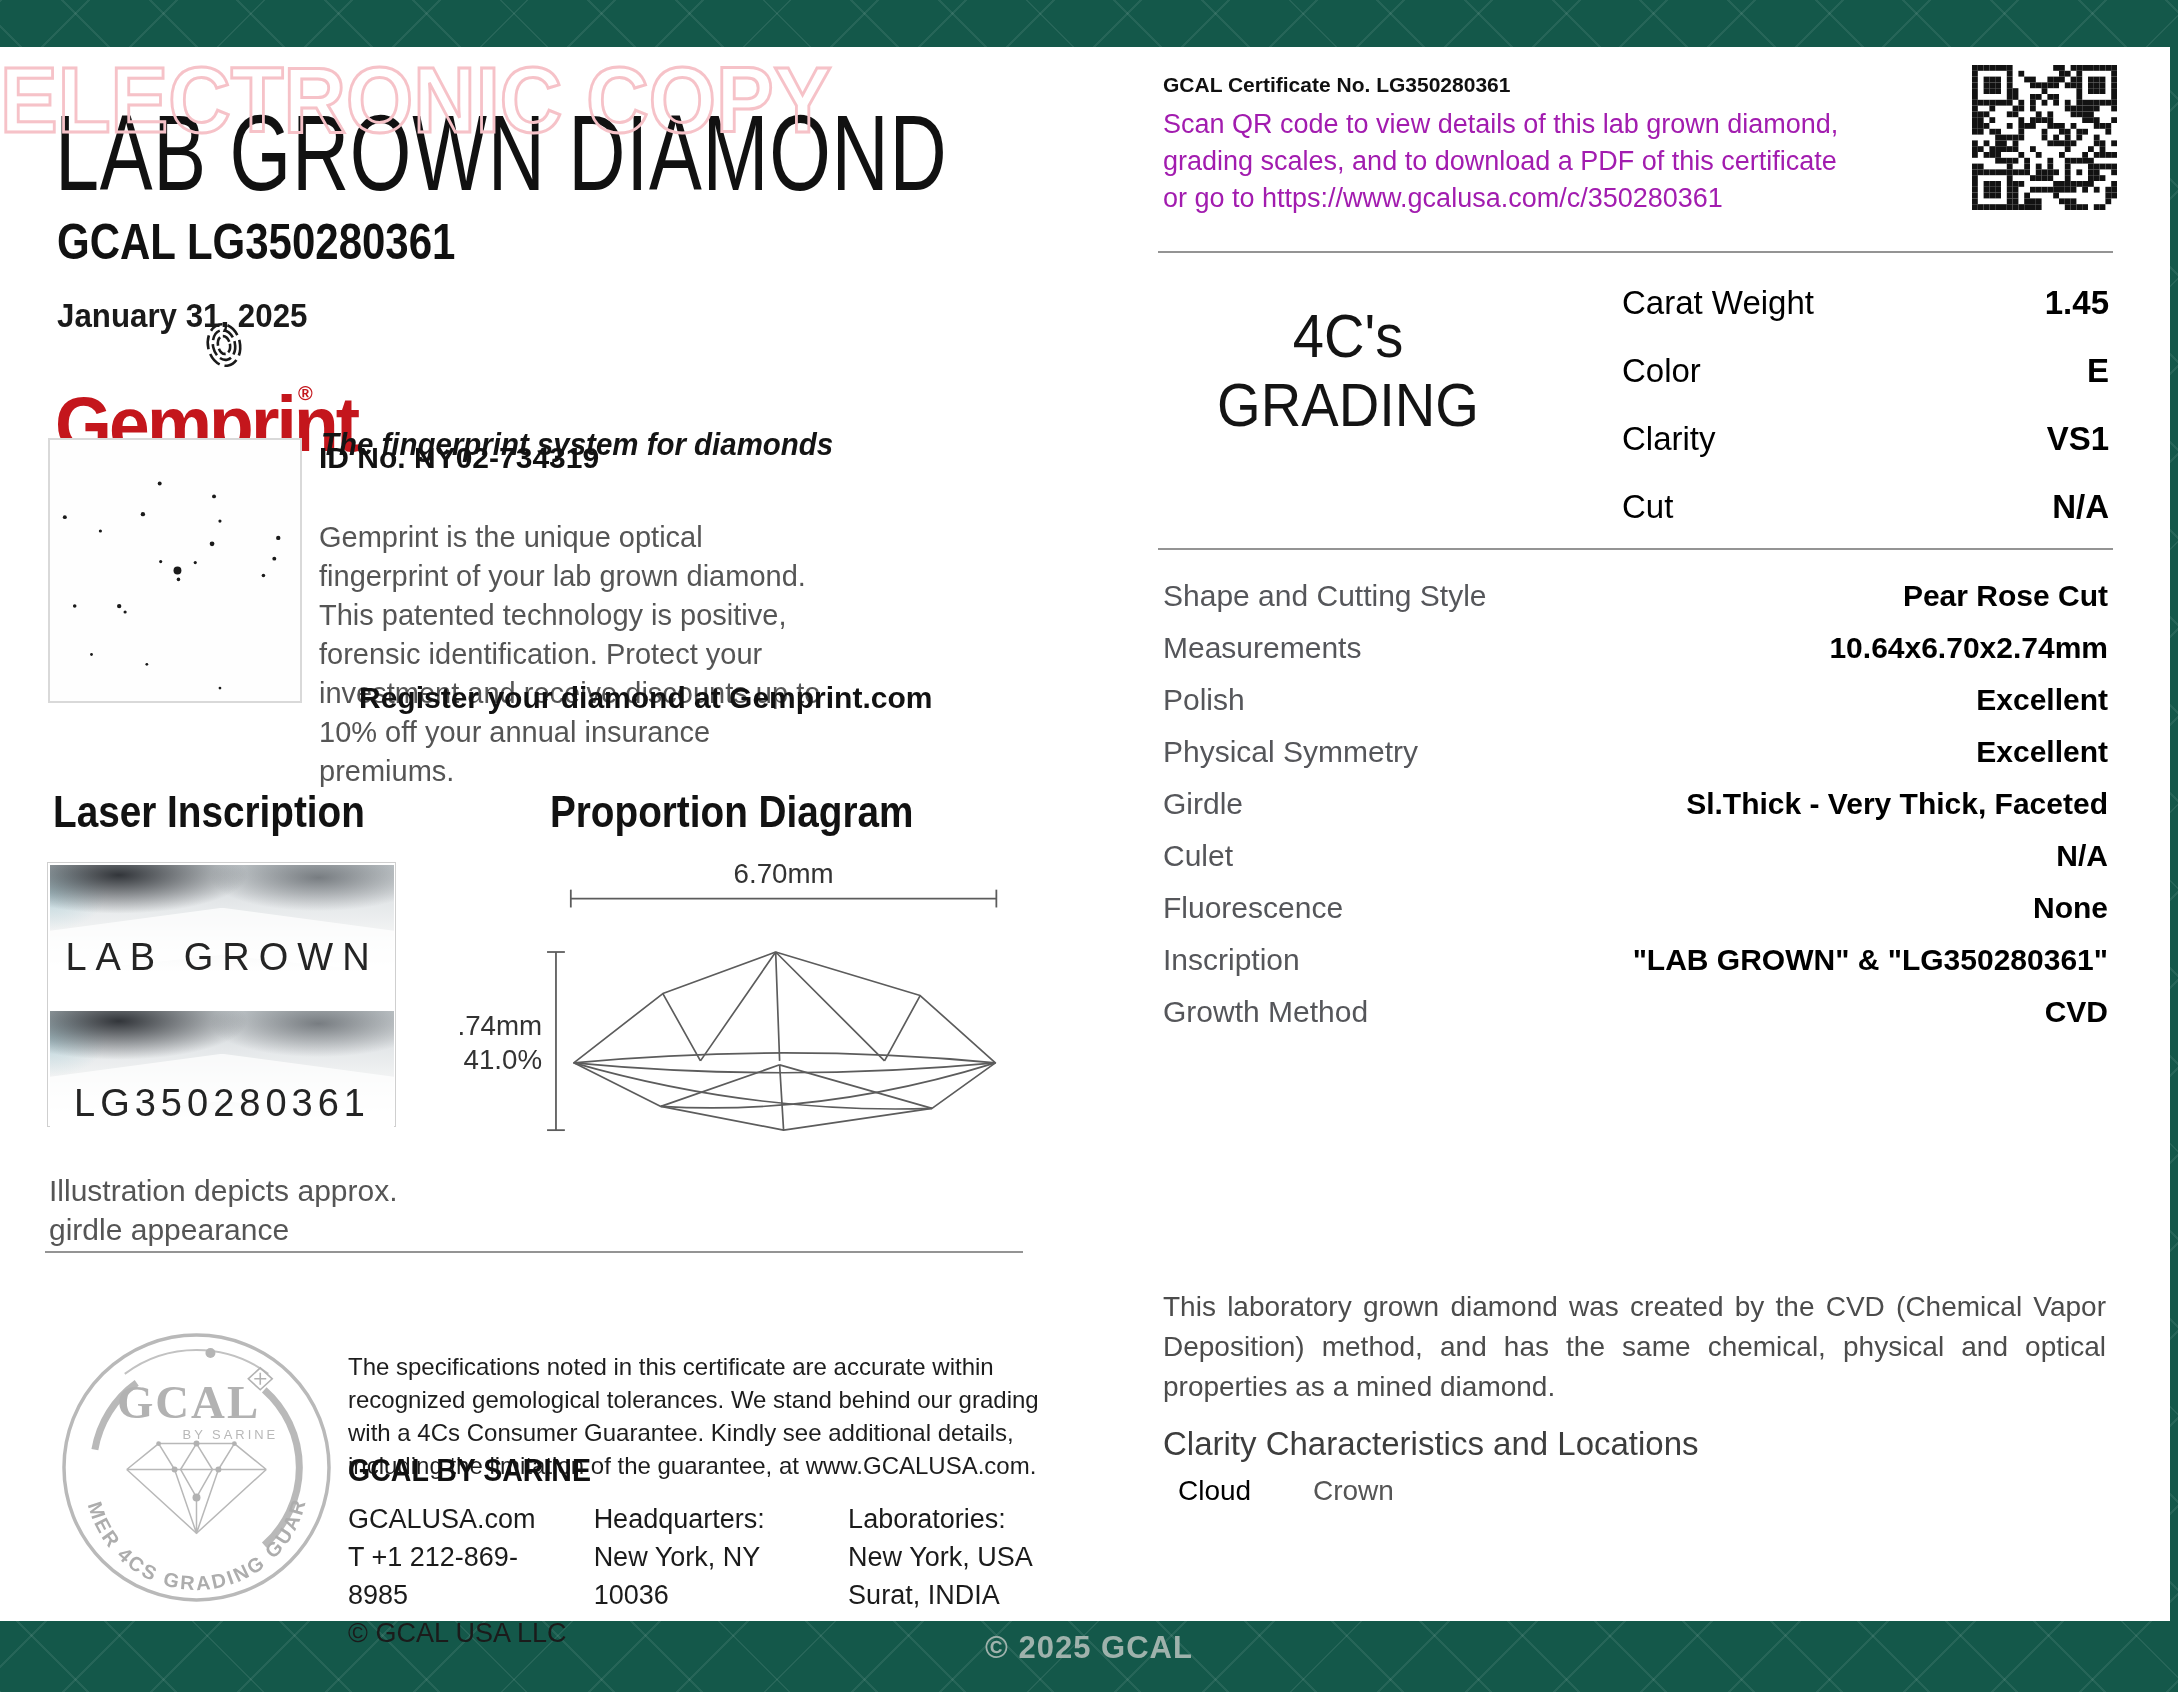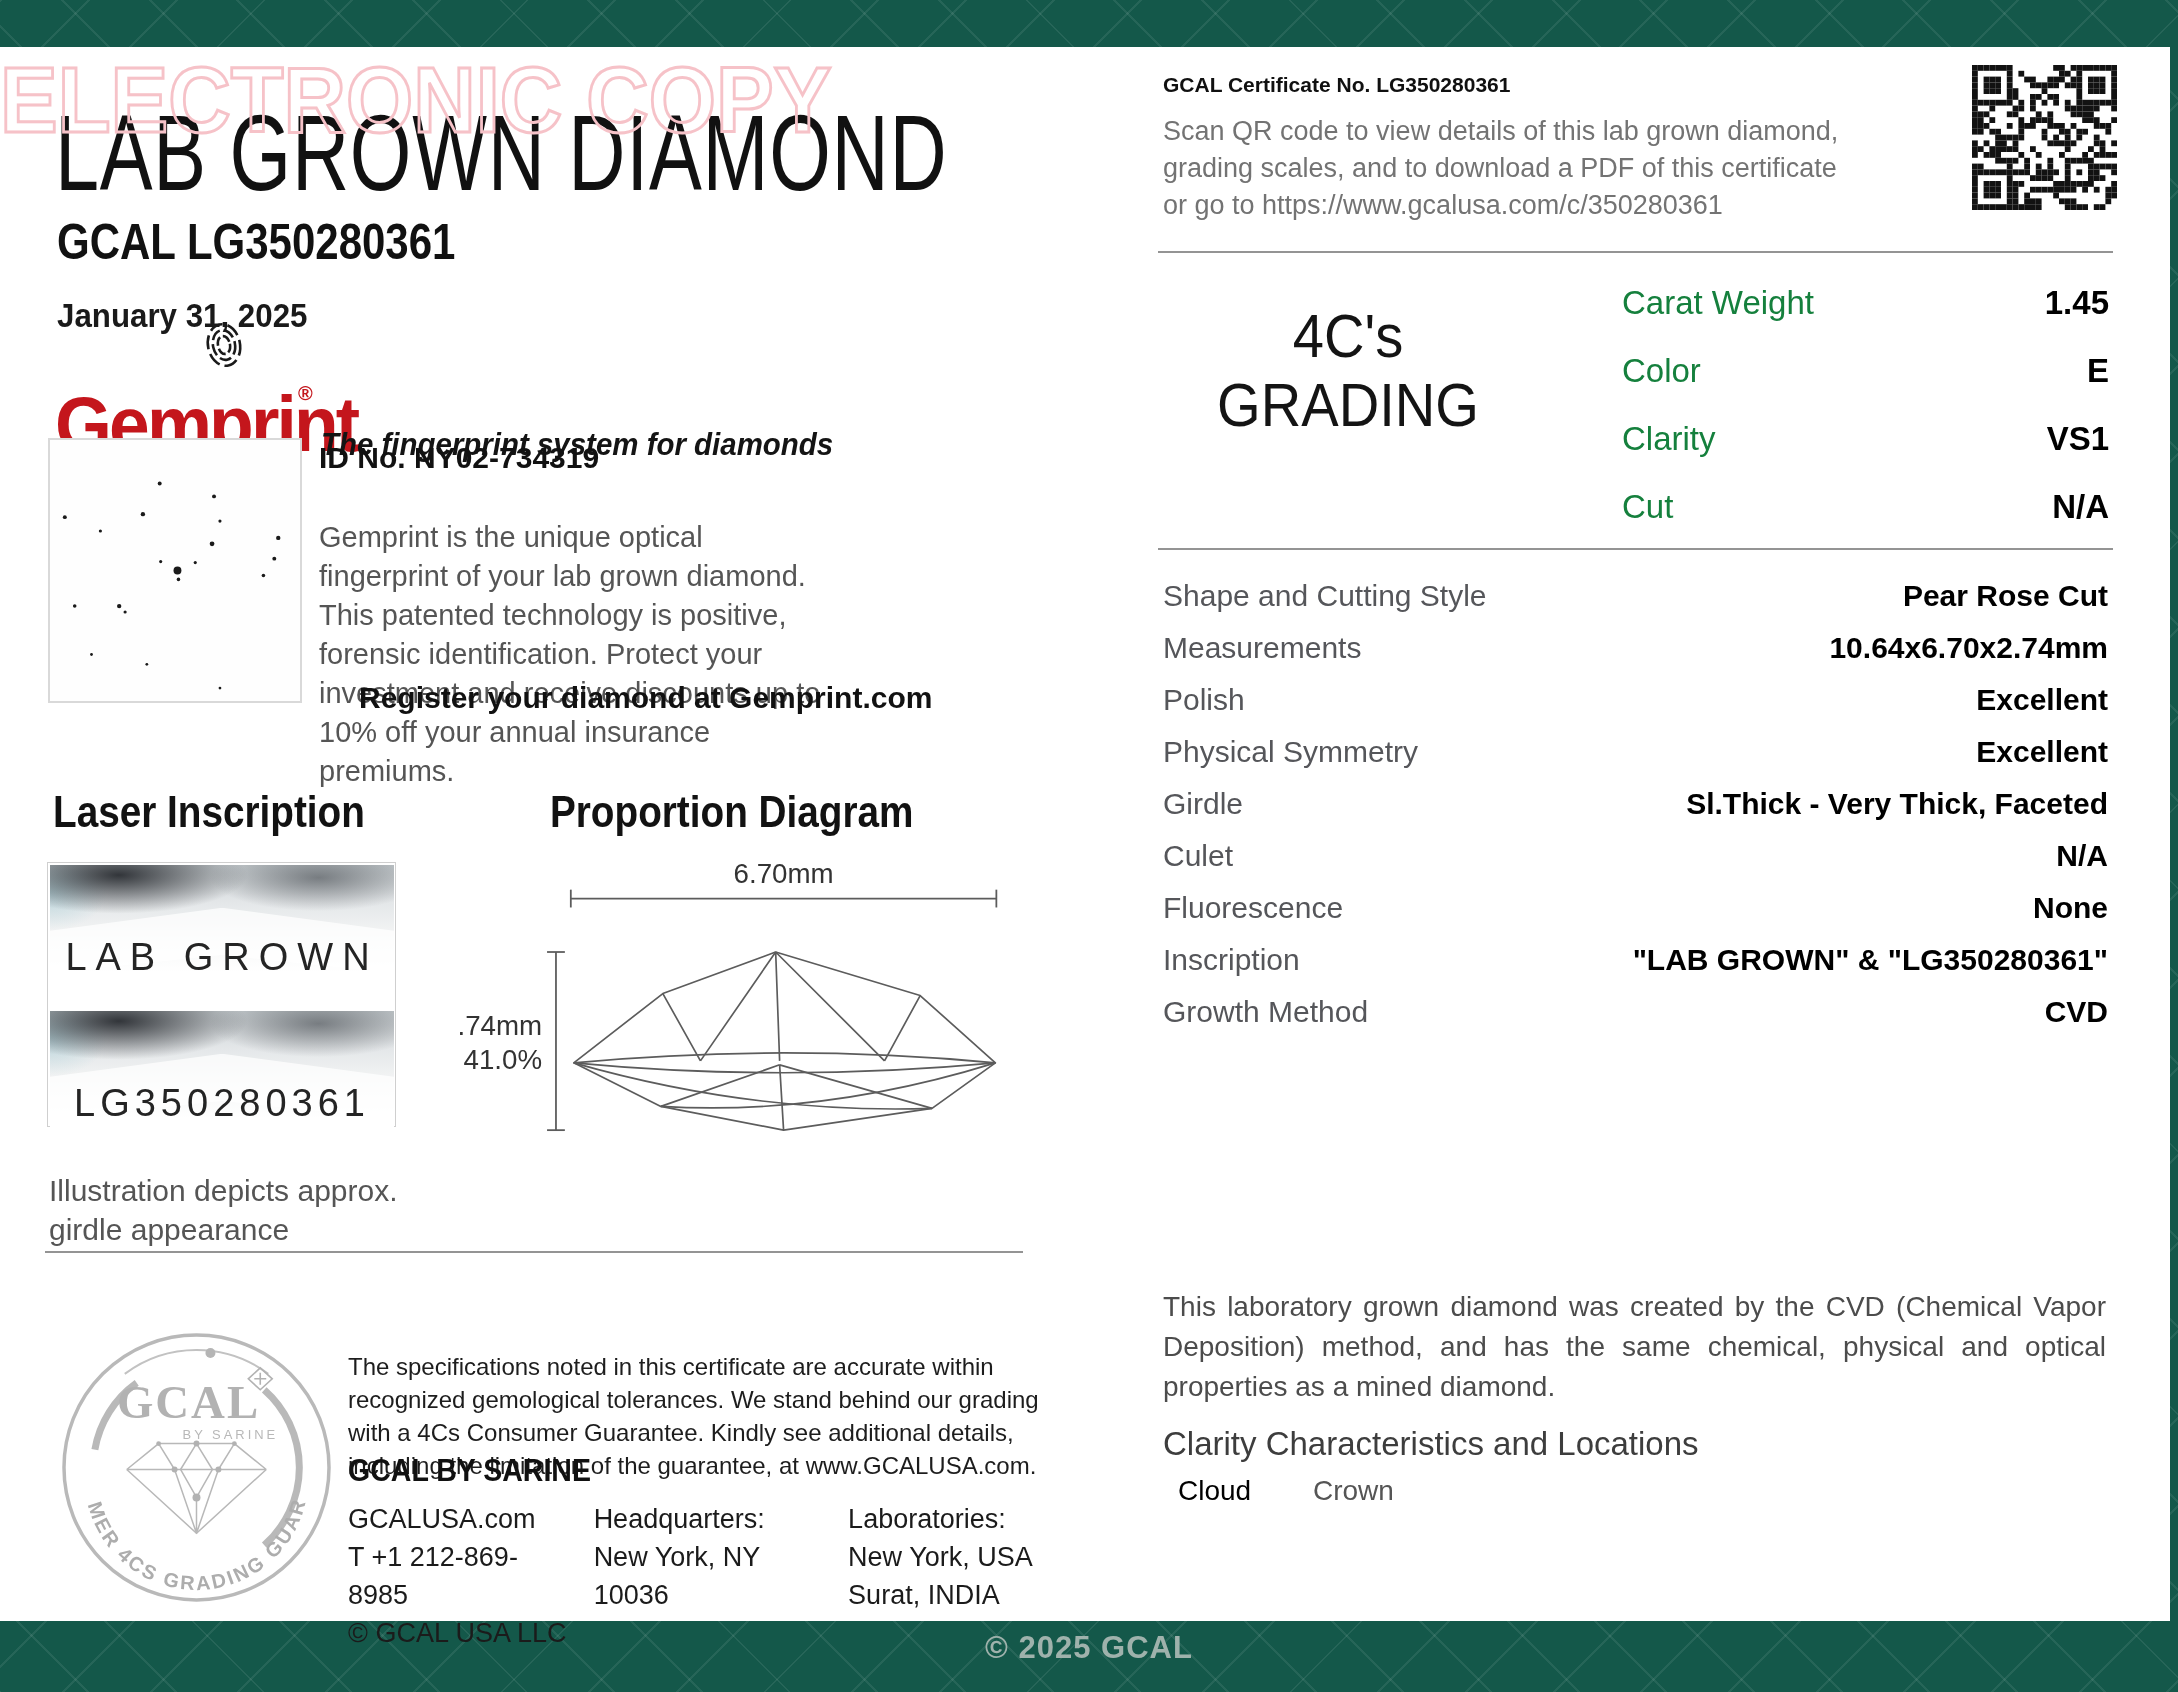--- a/index.html
+++ b/index.html
@@ -67,30 +67,30 @@
 
   .guarantee { left:348px; top:1303px; width:699px; font-size:24px; color:#1d1d1d; line-height:33px; }
   .company { left:348px; top:1406px; font-size:31px; font-weight:bold; color:#111;
     transform:scaleX(.92); transform-origin:left top; }
   .addr { left:348px; top:1453px; width:693px; display:flex; gap:20px; }
   .addr .col { font-size:27px; color:#1b1b1b; line-height:38px; }
   .addr .c1 { width:255px; } .addr .c2 { width:265px; } .addr .c3 { width:218px; }
 
   
   .cert-h { left:1163px; top:26px; font-size:21px; font-weight:bold; color:#101010; }
-  .scan { left:1163px; top:66px; font-size:27px; color:#737373; line-height:37px; }
+  .scan { left:1163px; top:59px; font-size:27px; color:#a21caf; line-height:37px; }
   .qr { left:1972px; top:18px; width:145px; height:145px; }
   .rule-r1 { left:1158px; top:204px; width:955px; }
   .rule-r2 { left:1158px; top:501px; width:955px; }
 
   .fourcs-big { left:1160px; top:255px; width:376px; text-align:center; font-size:61px;
     line-height:69px; color:#141414; transform:scaleX(.92); transform-origin:center top; }
   .fourcs-rows { left:1622px; top:222px; width:487px; }
   .fourcs-row { display:flex; justify-content:space-between; align-items:center; height:68px; }
-  .fourcs-row .lbl { font-size:33px; color:#15803d; }
+  .fourcs-row .lbl { font-size:33px; color:#000000; }
   .fourcs-row .val { font-size:33px; font-weight:bold; color:#000; }
 
   .attrs { left:1163px; top:523px; width:945px; }
   .attr-row { display:flex; justify-content:space-between; align-items:center; height:52px; }
   .attr-row .lbl { font-size:30px; color:#55565a; white-space:nowrap; }
   .attr-row .val { font-size:30px; font-weight:bold; color:#000; white-space:nowrap; }
 
   .cvd { left:1163px; top:1240px; width:943px; font-size:28px; color:#4c4c4c;
     line-height:40px; text-align:justify; }
   .clarity-h { left:1163px; top:1378px; font-size:33px; color:#3d3d3d; }

